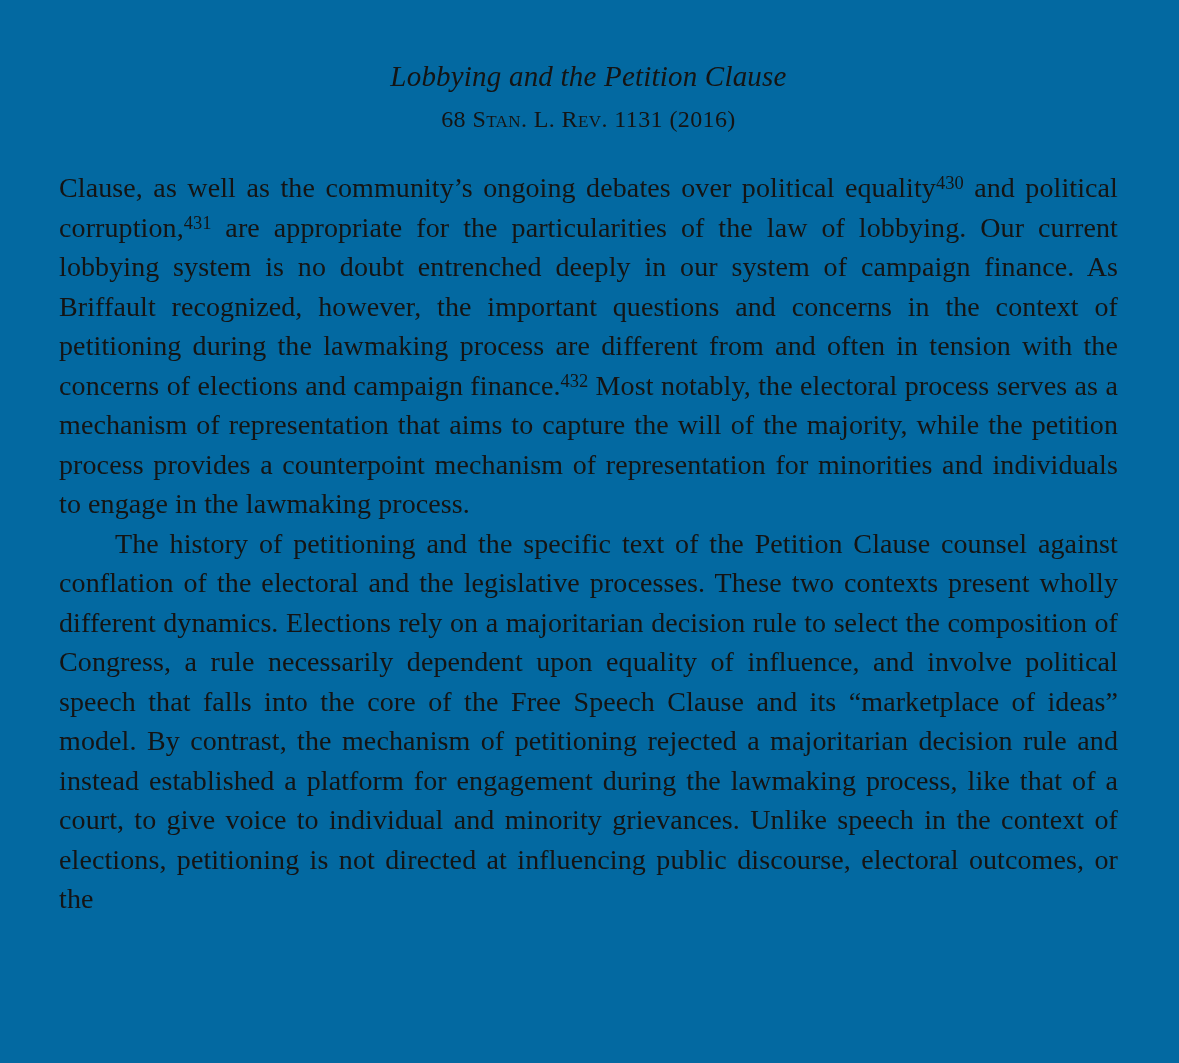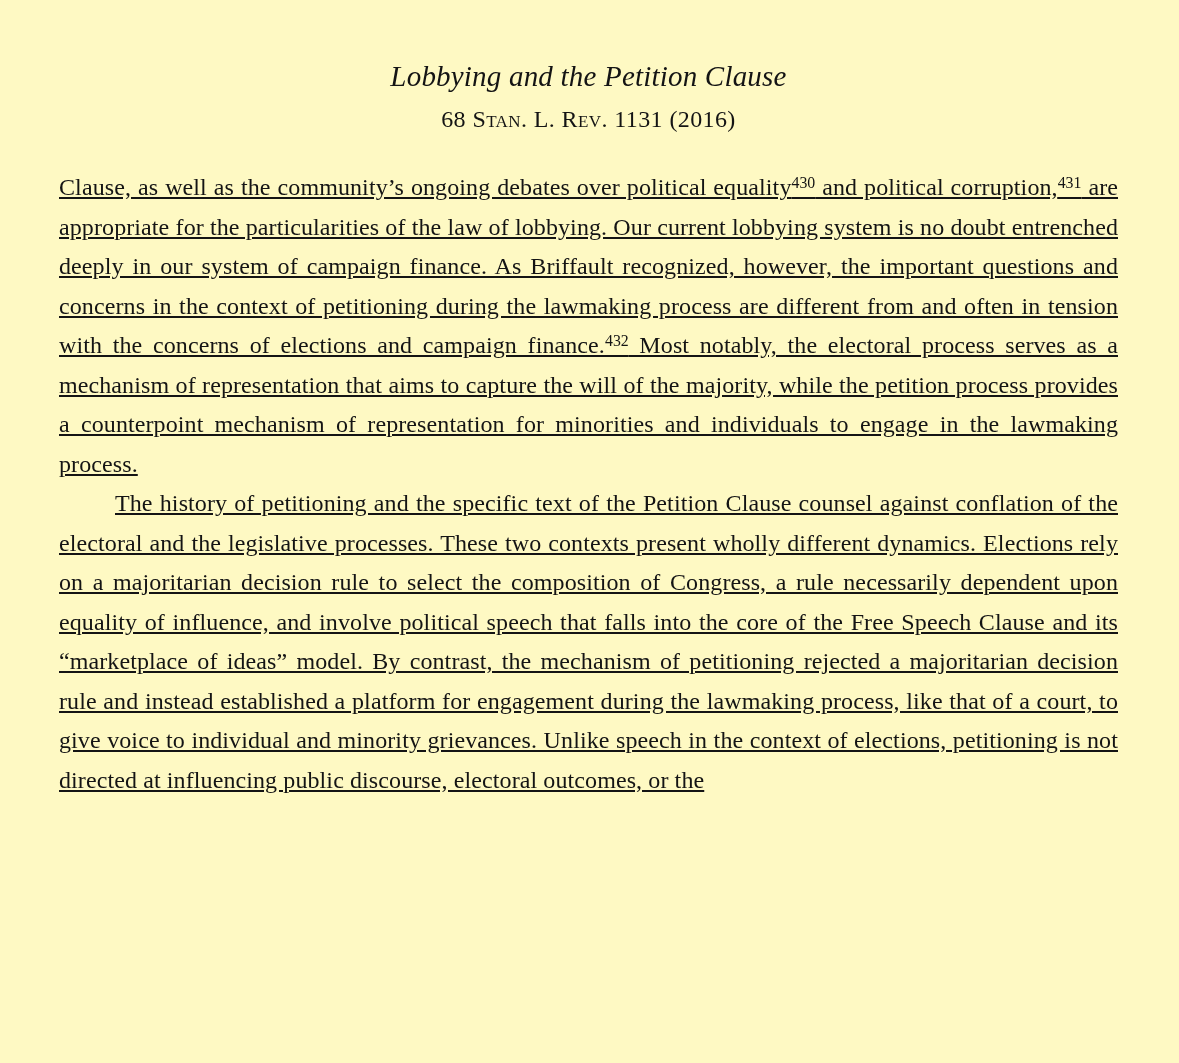--- a/index.html
+++ b/index.html
@@ -13,45 +13,44 @@
     overflow: hidden;
     color: #141414;
     font-family: "Liberation Serif", serif;
     -webkit-font-smoothing: antialiased;
   }
   .page {
     box-sizing: border-box;
     width: 1179px;
     height: 1063px;
     padding: 58px 61px 0 59px;
-    background: #fef9c3;
+    background: #0369a1;
   }
   .running-head {
     text-align: center;
     margin-bottom: 34px;
   }
   .article-title {
     font-style: italic;
     font-size: 29px;
     line-height: 36px;
     letter-spacing: 0.2px;
   }
   .article-citation {
     font-variant: small-caps;
     font-size: 24px;
     line-height: 30px;
     letter-spacing: 0.4px;
     margin-top: 10px;
   }
   .body-text {
-    font-size: 24px;
+    font-size: 28px;
     line-height: 39.5px;
     text-align: justify;
     letter-spacing: 0.1px;
-    text-decoration: underline;
   }
   .body-text p {
     margin: 0;
     padding: 0;
     hyphens: none;
   }
   .body-text p.indent {
     text-indent: 56px;
   }
   sup {

